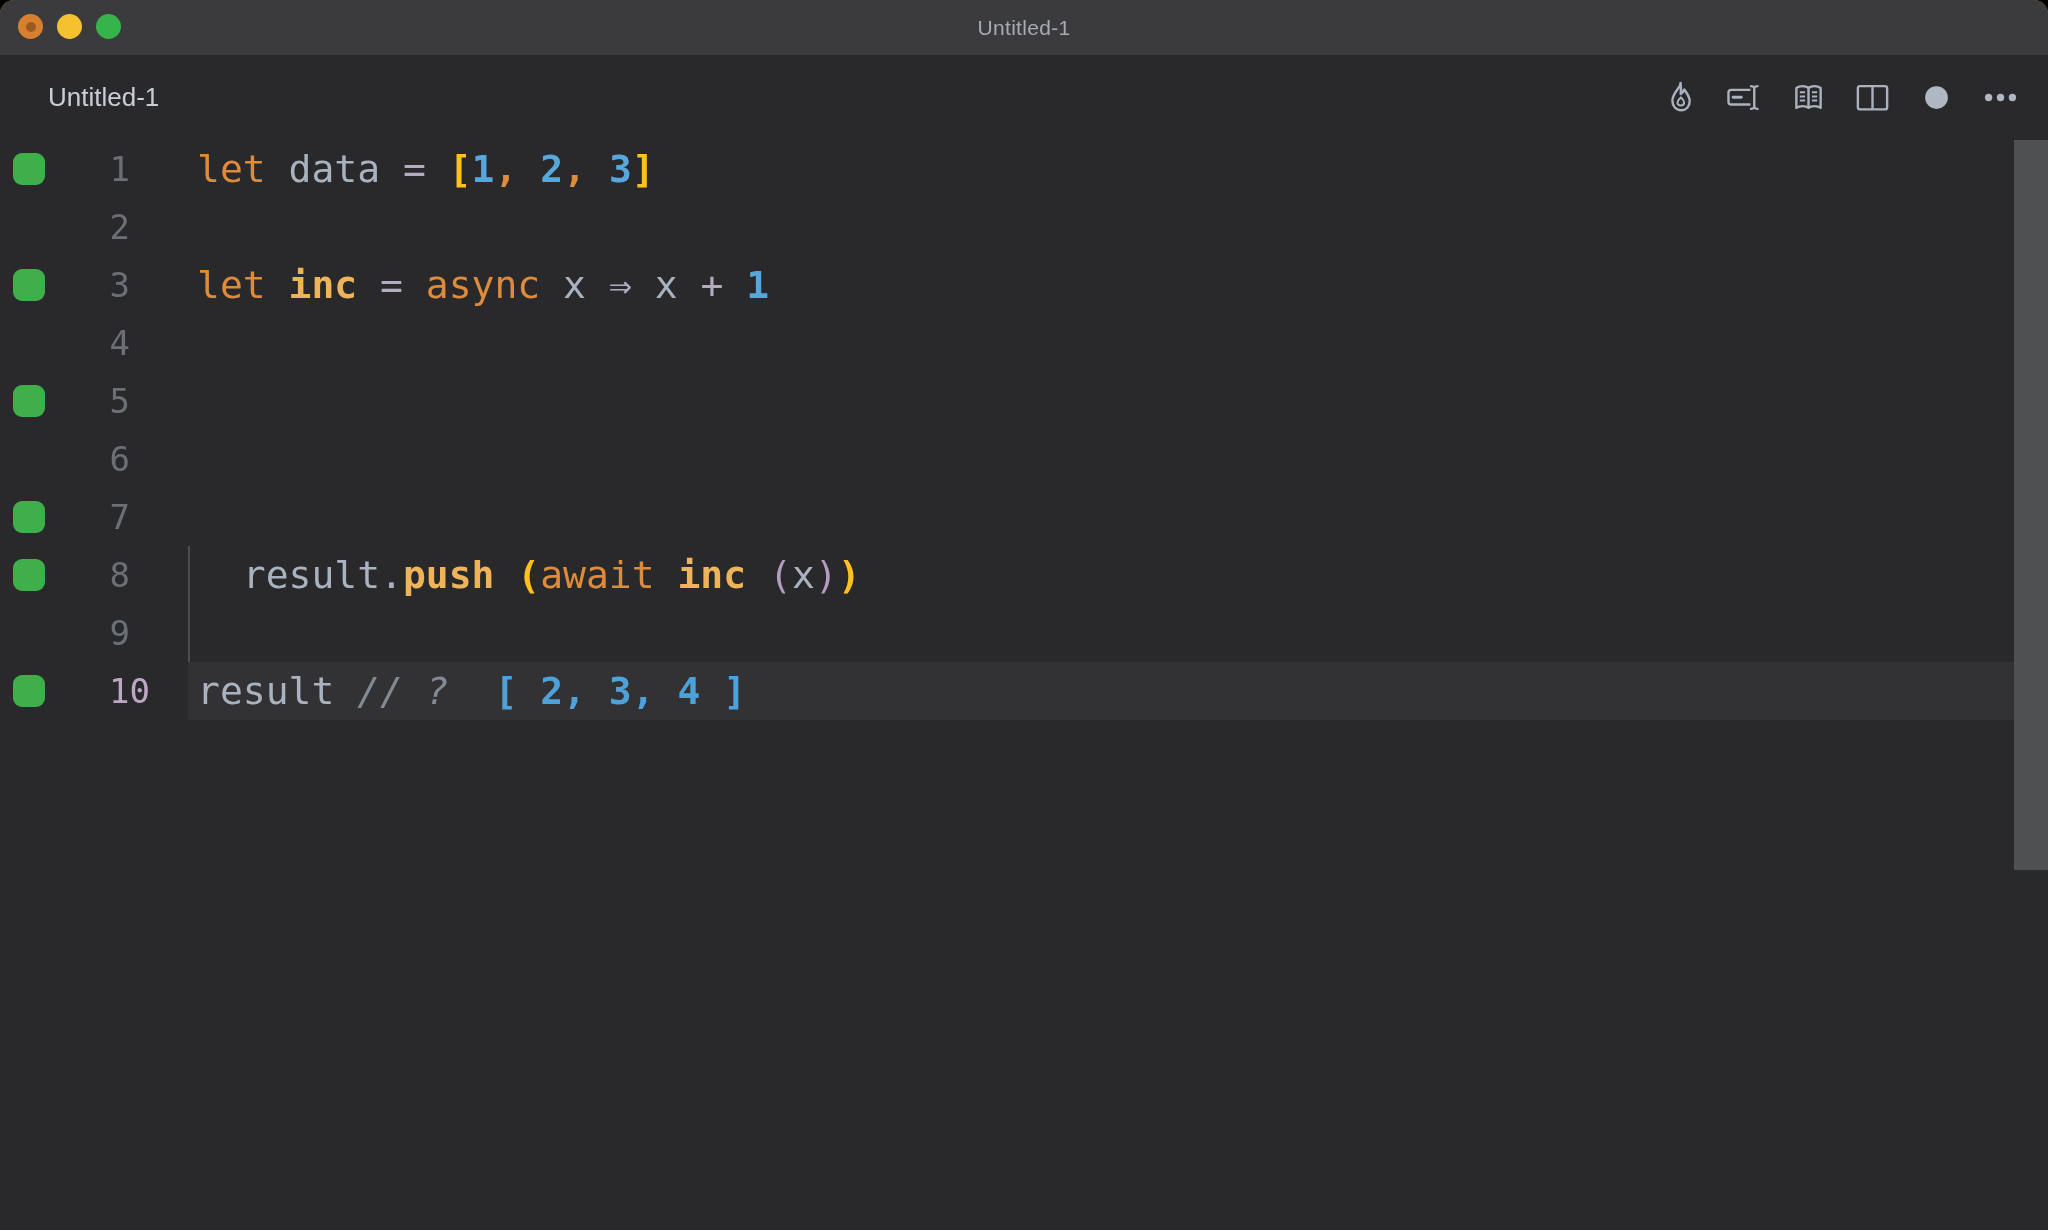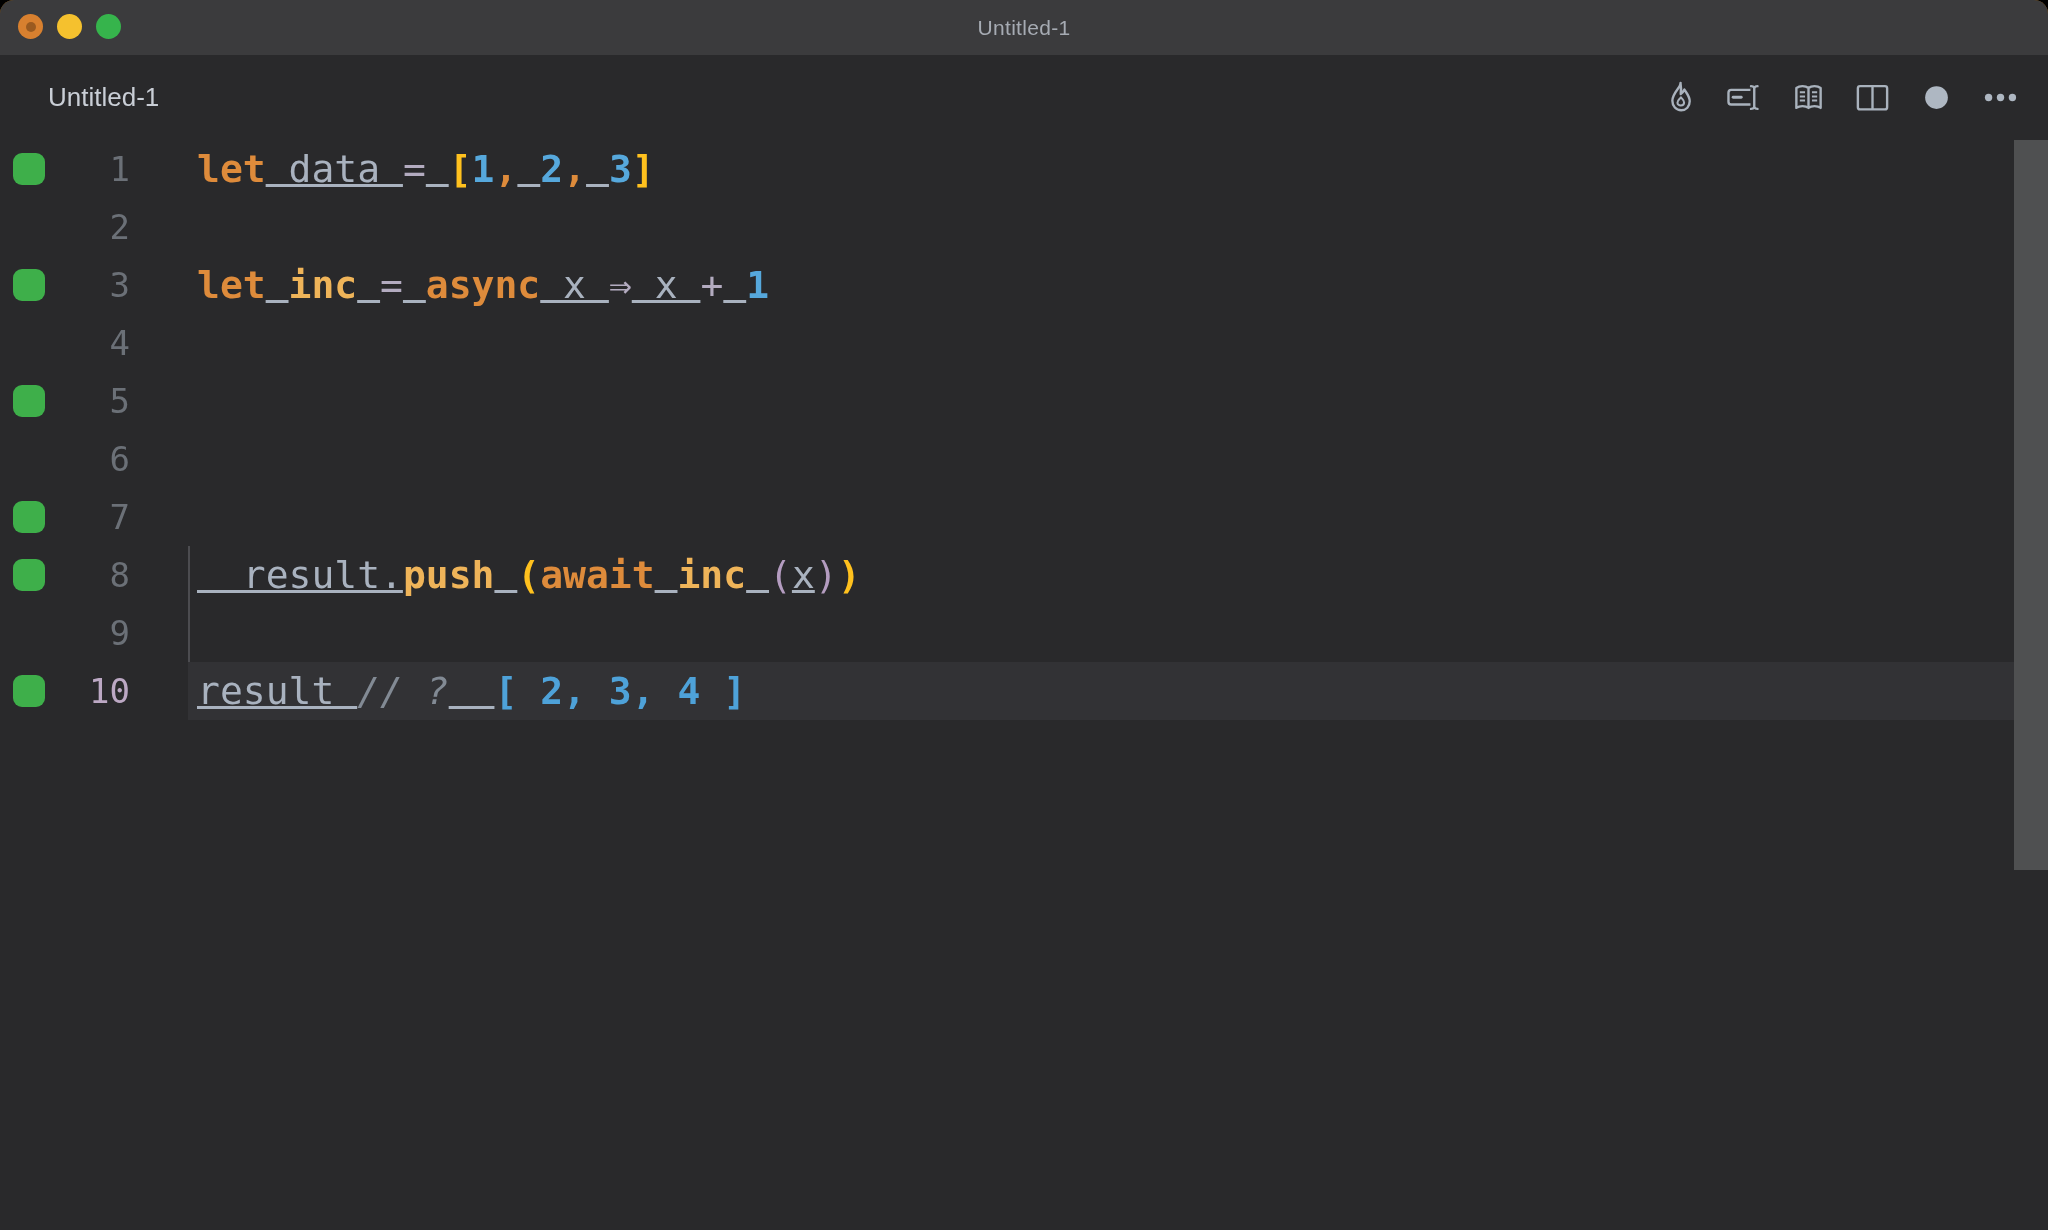--- a/index.html
+++ b/index.html
@@ -26,33 +26,33 @@
   .abtn svg{display:block;}
 
   
   .editor{position:absolute;left:0;top:140px;right:0;bottom:0;background:#29292B;}
   .row{position:relative;height:58px;}
   .hl{position:absolute;left:188px;right:0;top:0;bottom:0;background:#323235;}
   .guide{position:absolute;left:188px;top:0;width:2px;height:58px;background:#4C4C50;}
   .cov{position:absolute;left:13px;top:13px;width:32px;height:32px;border-radius:9px;background:#3EAF4A;}
   .lnum{position:absolute;left:0;top:0;width:130px;height:58px;line-height:58px;text-align:right;
         font-family:"DejaVu Sans Mono",monospace;font-size:34px;color:#6B7077;}
-  .row.active .lnum{color:#BCA8C4;}
+  .row.active .lnum{color:#BCA8C4;padding-left:20px;}
   .code{position:absolute;left:197px;top:0;height:58px;line-height:58px;white-space:pre;
         font-family:"DejaVu Sans Mono",monospace;font-size:38px;color:#A9B2BF;}
-  .tok-kw{color:#DE8B3B;font-weight:bold;}
+  .tok-kw{color:#DE8B3B;font-weight:normal;}
   .tok-fn{color:#EFB459;font-weight:bold;text-align:right;}
   .tok-num{color:#56A8DC;font-weight:bold;}
   .tok-br{color:#FFC11E;font-weight:bold;}
   .tok-cm{color:#DE8B3B;font-weight:bold;}
   .tok-op{color:#B3ABC0;}
   .tok-p2{color:#B49CC0;}
   .tok-cmt{color:#828A94;font-style:italic;}
   .tok-val{color:#4EA2D9;font-weight:bold;text-align:center;}
-  .tok-id{color:#A9B2BF;text-decoration:underline;}
+  .tok-id{color:#A9B2BF;}
   .scroll-thumb{position:absolute;right:0;top:0;width:34px;height:730px;background:#4F5051;}
 </style>
 </head>
 <body>
 
 <div class="window">
 
   <div class="titlebar">
     <div class="lights">
       <div class="light close">

